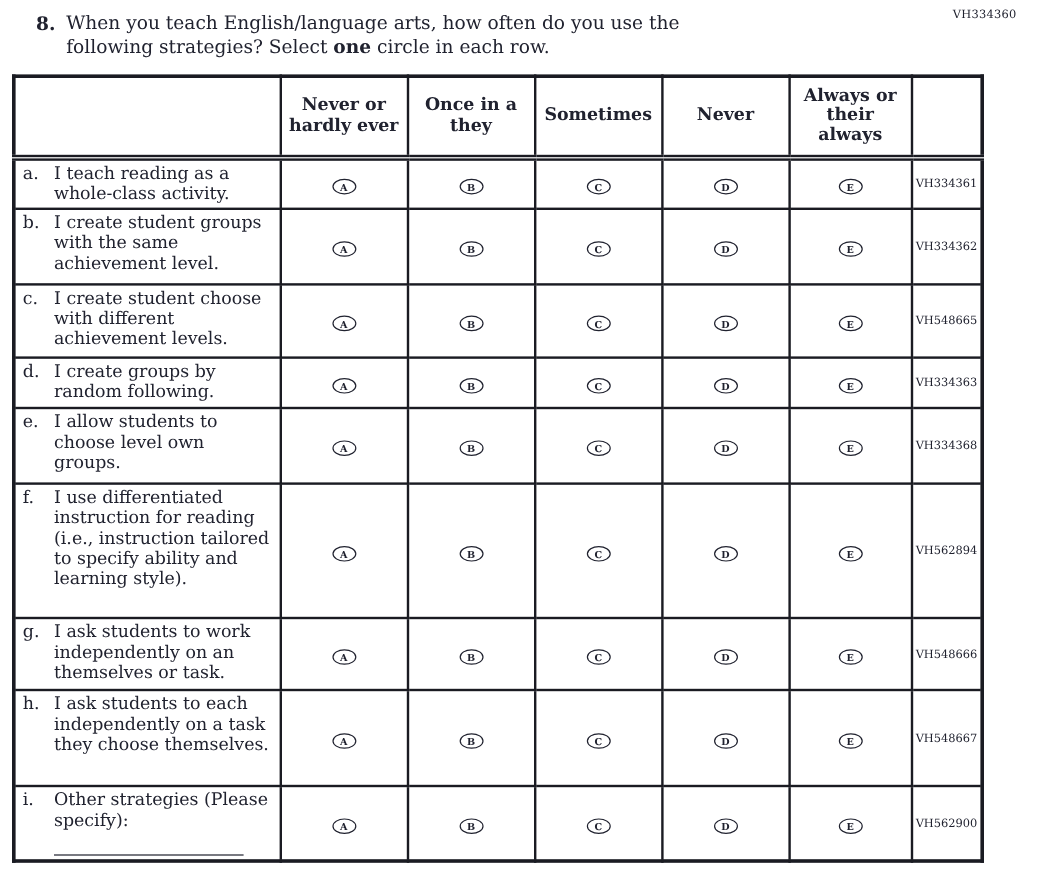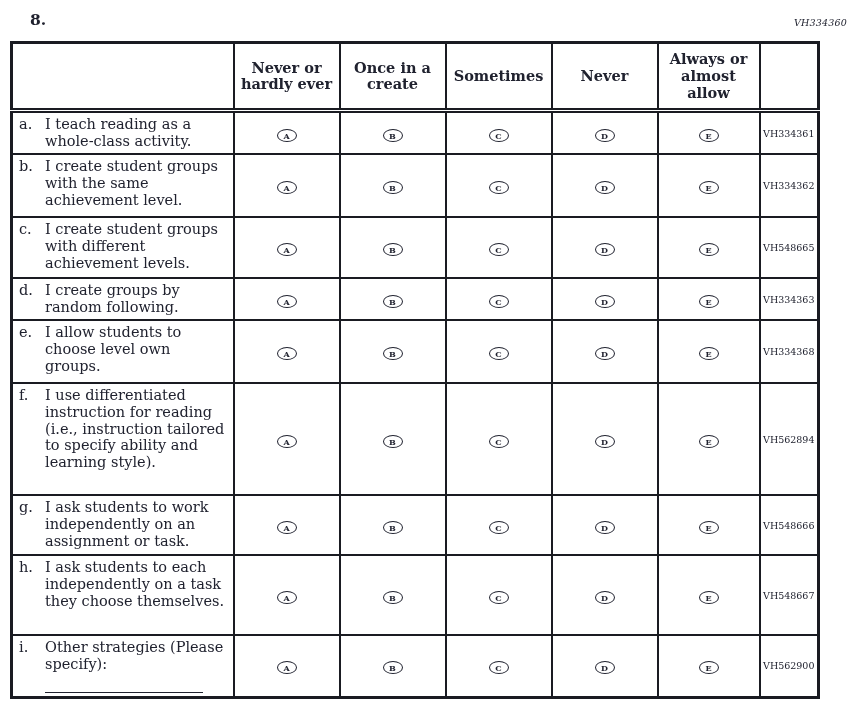--- a/index.html
+++ b/index.html
@@ -9,22 +9,22 @@
   html,body{margin:0;padding:0;}
   body{
     width:867px;height:724px;
     background:#ffffff;
     font-family:"DejaVu Serif","Liberation Serif",serif;
     color:var(--ink);
     position:relative;
     overflow:hidden;
   }
   .top-code{
-    position:absolute;top:17px;right:20px;
-    font-size:9.5px;letter-spacing:.2px;font-style:italic;
+    position:absolute;top:7px;right:20px;
+    font-size:9.5px;letter-spacing:.2px;
   }
   .question{
     display:flex;
     margin:10px 0 0 30px;
     font-size:15.5px;
     line-height:1.25;
   }
   .qnum{font-weight:bold;margin-right:9px;white-space:nowrap;}
   .qtext{width:585px;}
   .qtext b{font-weight:bold;}
@@ -97,40 +97,41 @@
   tbody tr:nth-child(8){height:80px;}
   tbody tr:nth-child(9){height:62px;}
 </style>
 </head>
 <body>
 
 <div class="top-code">VH334360</div>
 
 <div class="question">
   <span class="qnum">8.</span>
+  <div class="qtext"><span>When you teach English/language arts, how often do you use the following strategies? Select </span><b>one</b><span> circle in each row.</span></div>
 </div>
 
 <table>
   <colgroup>
     <col class="c-label">
     <col class="c-opt">
       <col class="c-opt">
       <col class="c-opt">
       <col class="c-opt">
     <col class="c-always">
     <col class="c-code">
   </colgroup>
   <thead>
     <tr>
       <th class="label-col"></th>
       <th>Never or hardly ever</th>
-        <th>Once in a create</th>
+        <th>Once in a they</th>
         <th>Sometimes</th>
         <th>Never</th>
-        <th>Always or almost allow</th>
+        <th>Always or their always</th>
         <th class="code-col" id="header-code-cell"></th>
     </tr>
   </thead>
   <tbody id="table-body">
   <tr>
     <td class="label-cell">
       <div class="label-flex">
         <span class="row-letter">a.</span>
         <div class="row-text">I teach reading as a whole-class activity.</div>
       </div>
@@ -155,21 +156,21 @@
     <td class="opt-cell"><span class="bubble">C</span></td>
     <td class="opt-cell"><span class="bubble">D</span></td>
     <td class="opt-cell"><span class="bubble">E</span></td>
     <td class="code-cell">VH334362</td>
   </tr>
 
   <tr>
     <td class="label-cell">
       <div class="label-flex">
         <span class="row-letter">c.</span>
-        <div class="row-text">I create student groups with different achievement levels.</div>
+        <div class="row-text">I create student choose with different achievement levels.</div>
       </div>
     </td>
     <td class="opt-cell"><span class="bubble">A</span></td>
     <td class="opt-cell"><span class="bubble">B</span></td>
     <td class="opt-cell"><span class="bubble">C</span></td>
     <td class="opt-cell"><span class="bubble">D</span></td>
     <td class="opt-cell"><span class="bubble">E</span></td>
     <td class="code-cell">VH548665</td>
   </tr>
 
@@ -215,21 +216,21 @@
     <td class="opt-cell"><span class="bubble">C</span></td>
     <td class="opt-cell"><span class="bubble">D</span></td>
     <td class="opt-cell"><span class="bubble">E</span></td>
     <td class="code-cell">VH562894</td>
   </tr>
 
   <tr>
     <td class="label-cell">
       <div class="label-flex">
         <span class="row-letter">g.</span>
-        <div class="row-text">I ask students to work independently on an assignment or task.</div>
+        <div class="row-text">I ask students to work independently on an themselves or task.</div>
       </div>
     </td>
     <td class="opt-cell"><span class="bubble">A</span></td>
     <td class="opt-cell"><span class="bubble">B</span></td>
     <td class="opt-cell"><span class="bubble">C</span></td>
     <td class="opt-cell"><span class="bubble">D</span></td>
     <td class="opt-cell"><span class="bubble">E</span></td>
     <td class="code-cell">VH548666</td>
   </tr>
 

